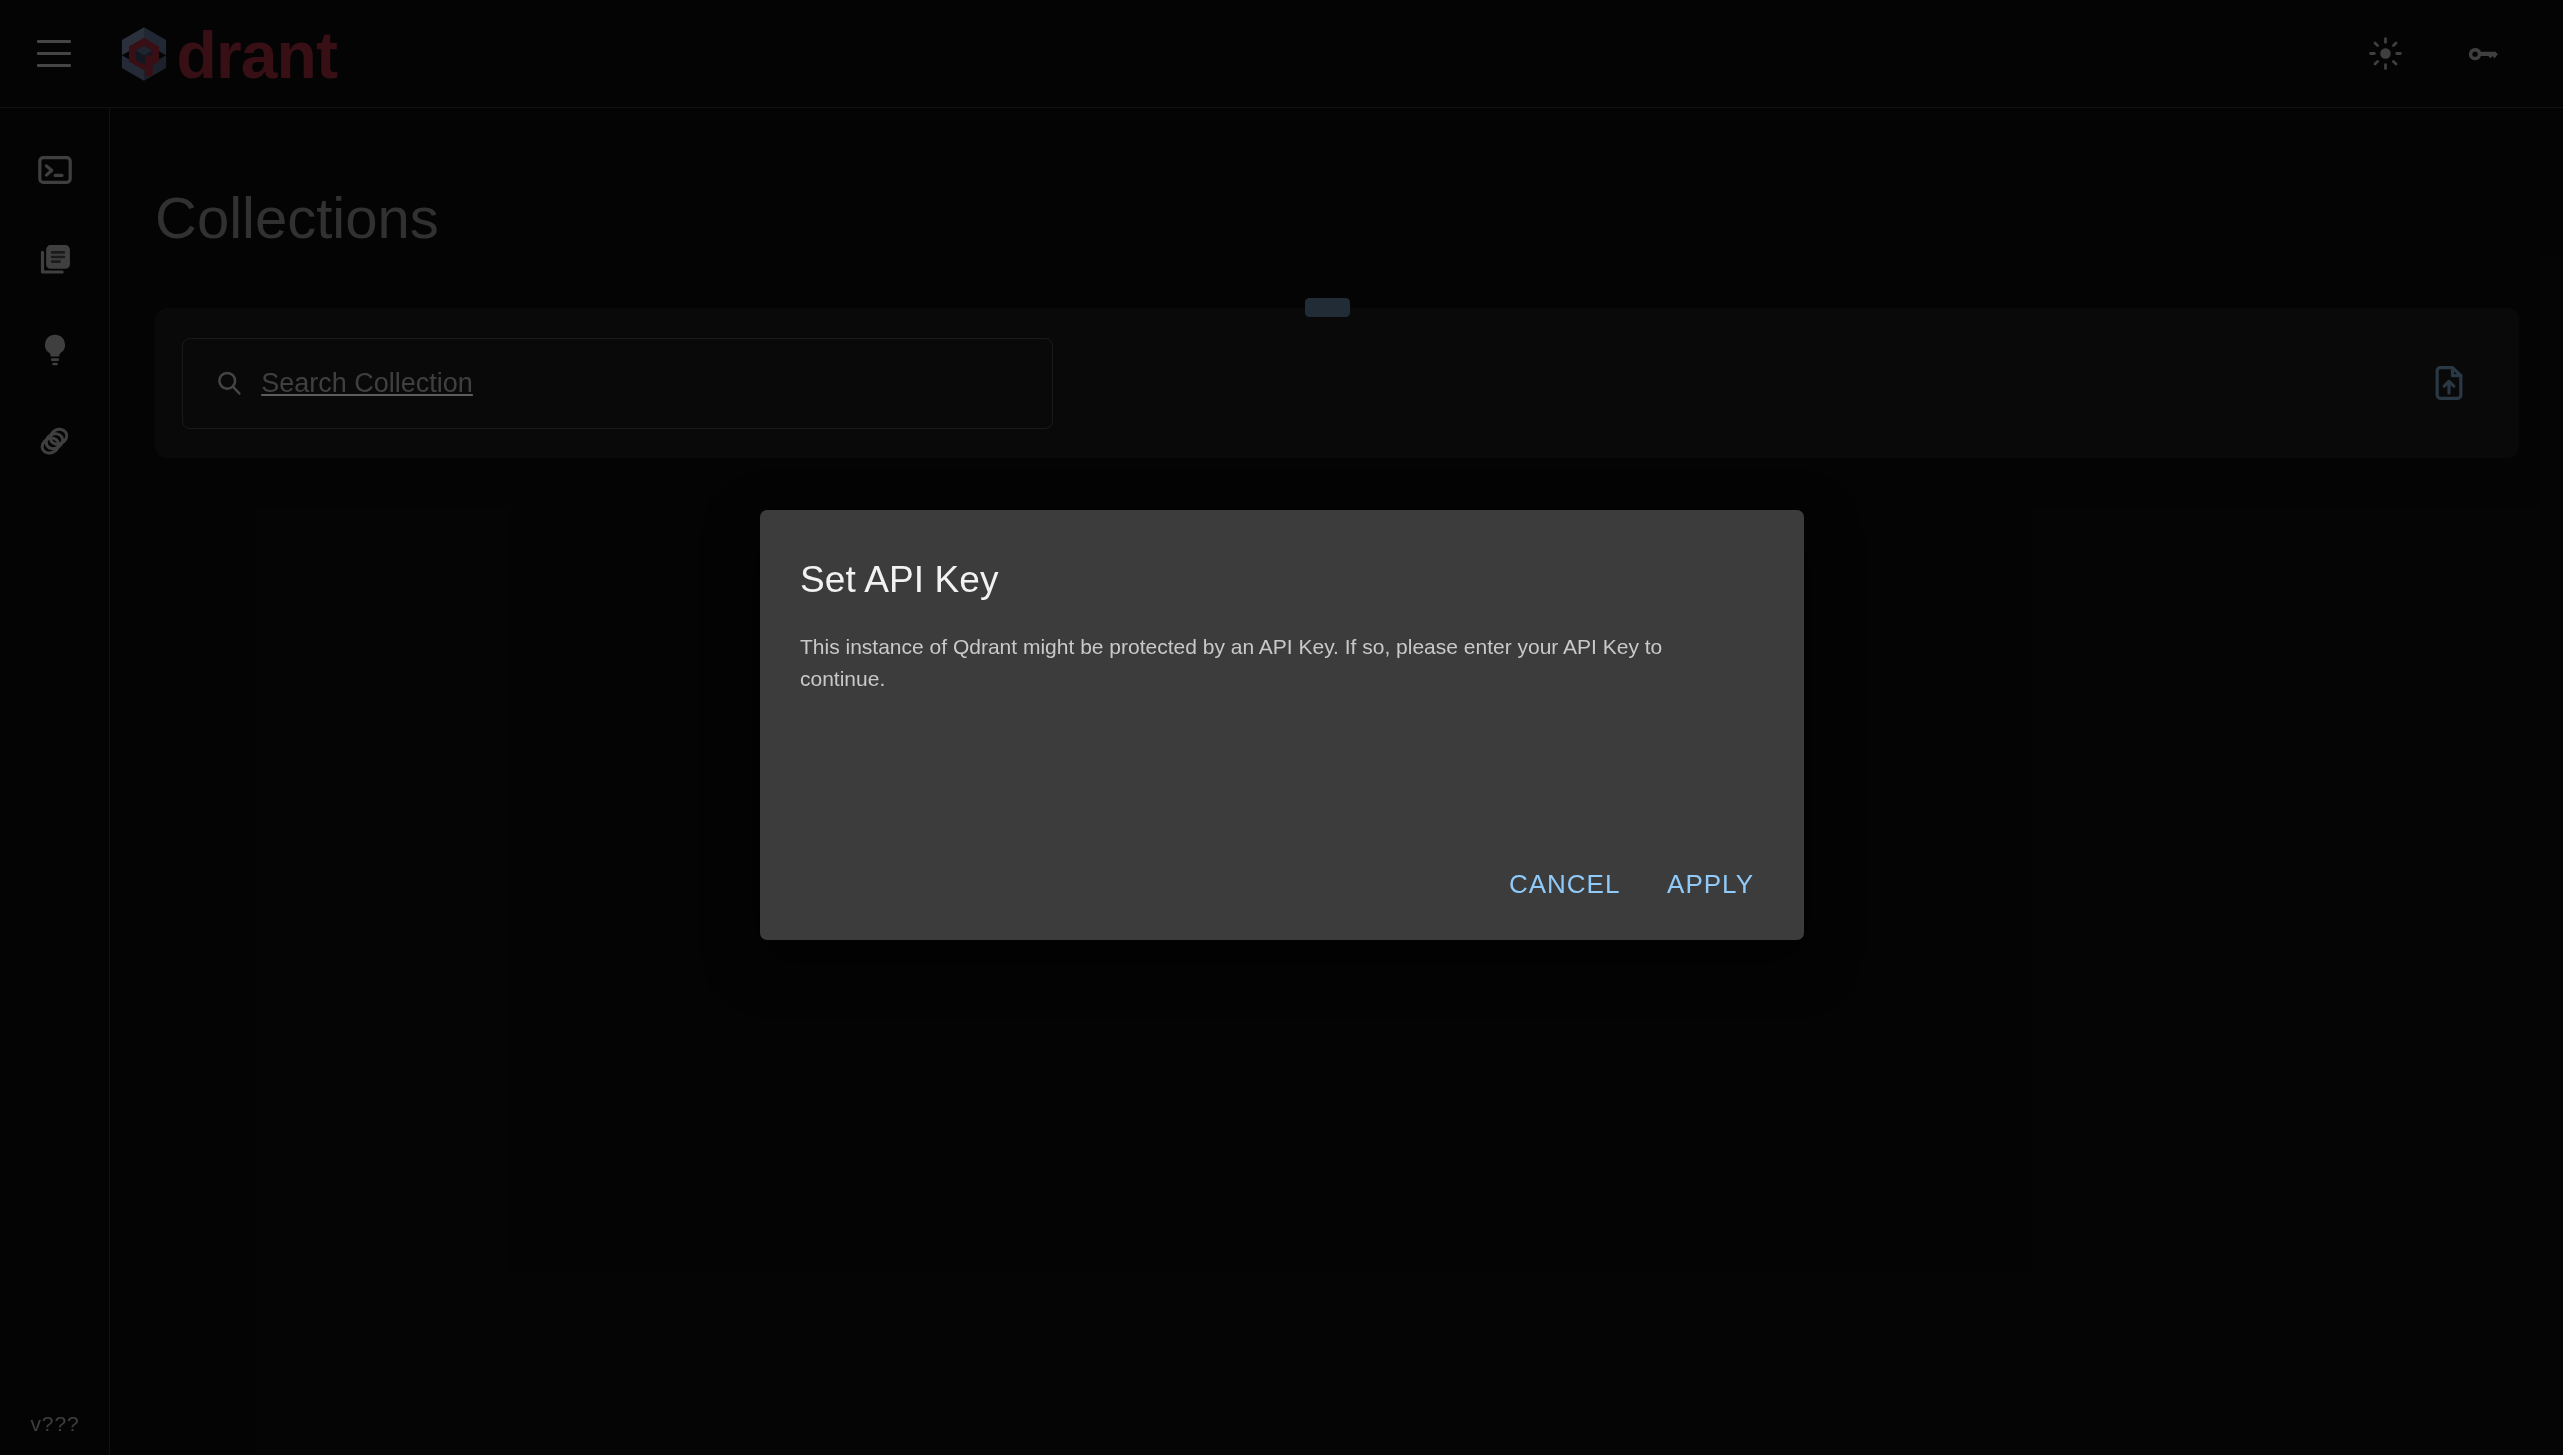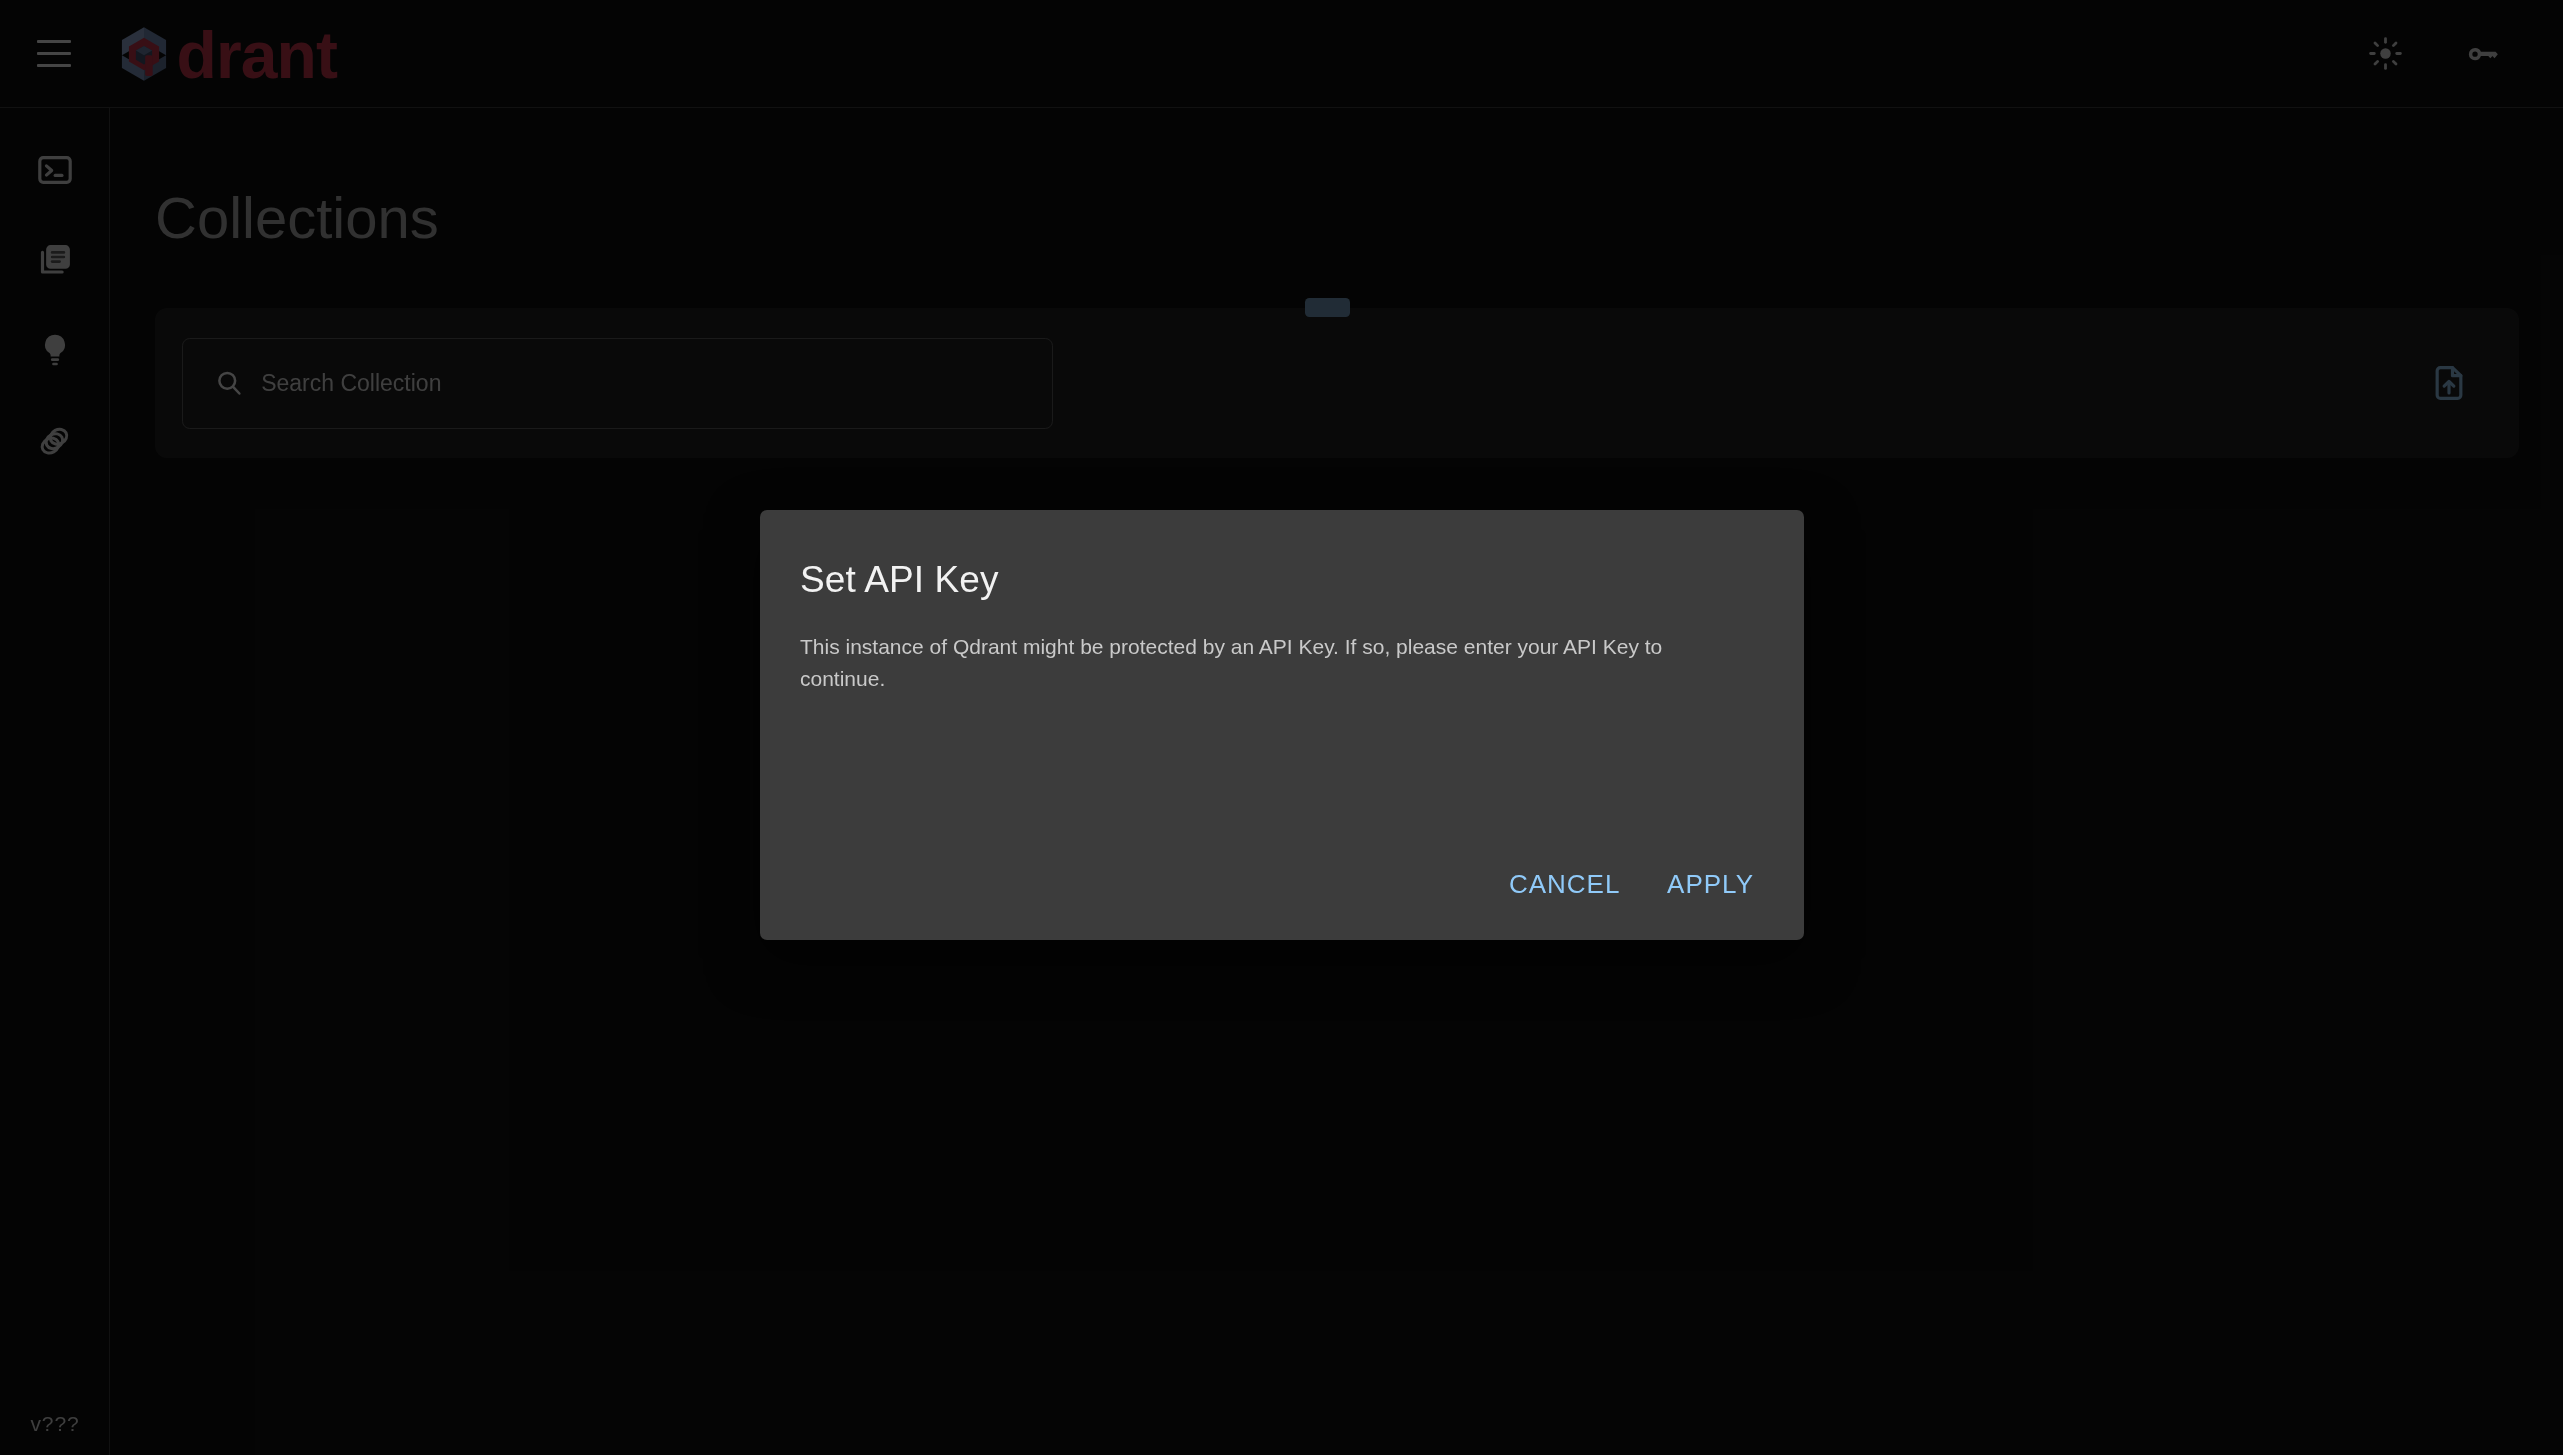--- a/index.html
+++ b/index.html
@@ -160,23 +160,24 @@
     flex: none;
   }
   .search-input {
     flex: 1;
     height: 100%;
     background: transparent;
     border: none;
     outline: none;
     color: #cfcfcf;
     font-family: "Liberation Sans", sans-serif;
-    font-size: 23px;
+    font-size: 27px;
     padding-left: 12.2px;
     padding-right: 17.4px;
+    text-decoration: underline;
   }
   .search-input::placeholder { color: #8d8d8d; opacity: 1; }
   .panel-actions {
     margin-left: auto;
     margin-right: 40px;
     display: flex;
     align-items: center;
   }
   .upload-btn {
     width: 61px; height: 61px;

